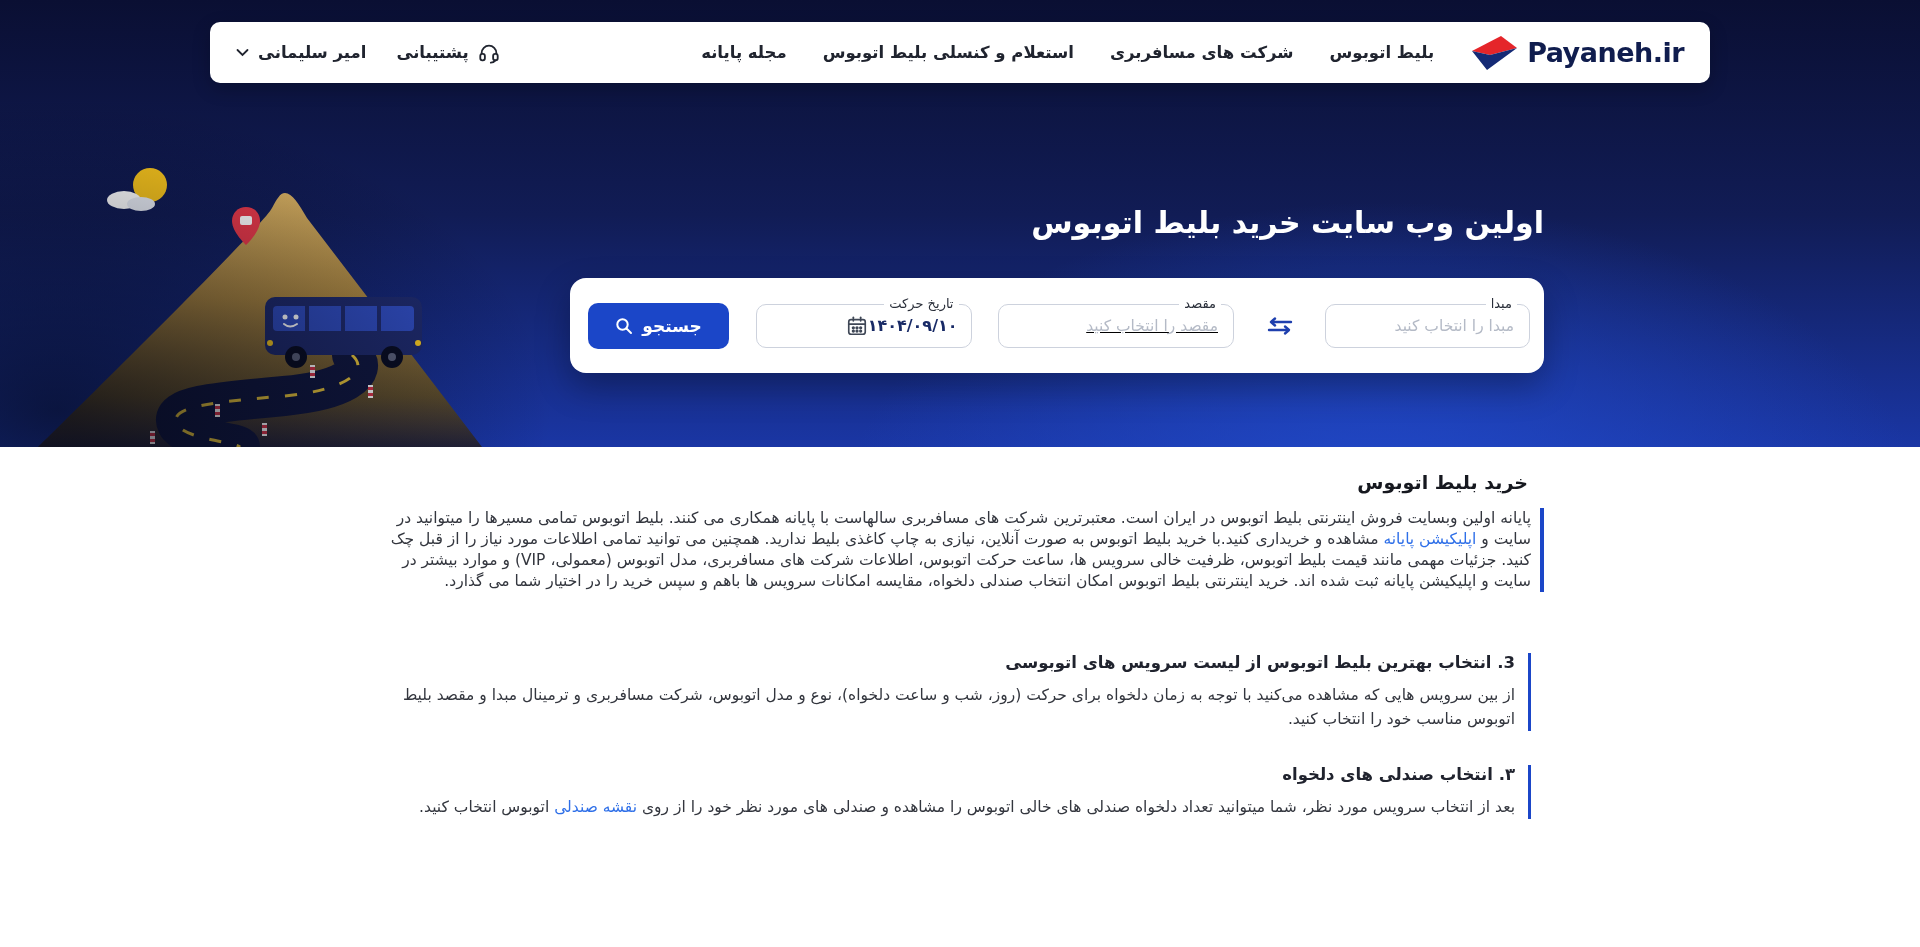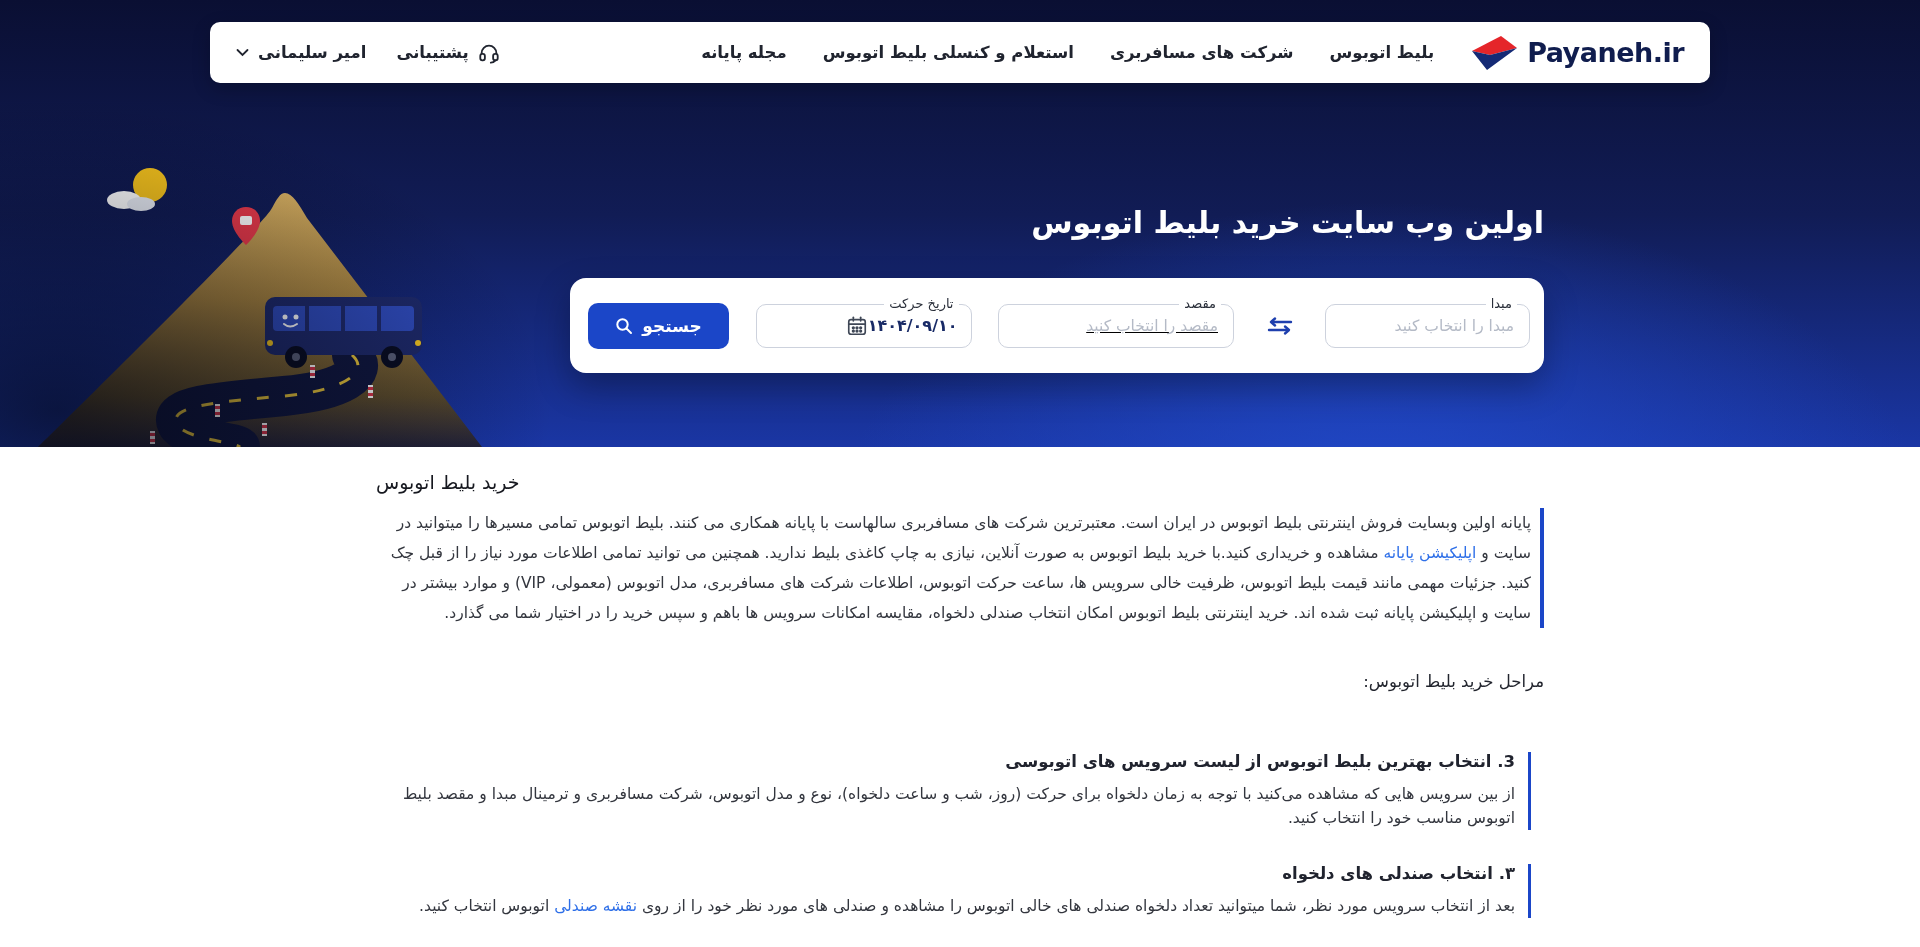--- a/index.html
+++ b/index.html
@@ -45,23 +45,23 @@
   .field-input::placeholder { color:#b4bac6; }
   .date-value { font-size:16px; font-weight:600; color:#182a66; direction:rtl; }
   .swap-btn { width:38px; height:38px; display:flex; align-items:center; justify-content:center;
     background:none; border:none; cursor:pointer; }
   .search-btn { width:141px; height:46px; background:#1b46c8; border:none; border-radius:10px;
     color:#fff; font-size:17px; font-weight:700; font-family:inherit; cursor:pointer;
     display:flex; align-items:center; justify-content:center; gap:9px; }
 
   
   .content { padding-top:24px; background:#fff; }
-  .section-title { margin:0 0 15px; font-size:19px; font-weight:400; color:#16181f; text-align:left; }
+  .section-title { margin:0 16px 15px; font-size:19px; font-weight:700; color:#16181f; text-align:right; }
   .intro { border-right:4px solid #1b46c8; padding-right:9px; margin:0;
-    font-size:15.5px; line-height:30px; color:#33363e; text-align:right; }
+    font-size:15.5px; line-height:21px; color:#33363e; text-align:right; }
   .inline-link { color:#2e6fe8; text-decoration:none; cursor:pointer; }
   .steps-heading { margin:44px 0 0; font-size:16.5px; font-weight:400; color:#22252e; text-align:right; }
   .steps { margin:27px 13px 0 0; display:flex; flex-direction:column; gap:34px; }
   .step { border-right:3px solid #1b46c8; padding-right:13px; }
   .step-title { margin:0 0 11px; font-size:16.5px; font-weight:700; color:#20232e; }
   .step-desc { margin:0; font-size:15.5px; line-height:24px; color:#33363e; }
 </style>
 </head>
 <body>
 
@@ -219,21 +219,20 @@
     </div>
   </div>
 </div>
 
 <main class="content">
   <div class="container">
     <h2 class="section-title">خرید بلیط اتوبوس</h2>
 
     <p class="intro"><span>پایانه اولین وبسایت فروش اینترنتی بلیط اتوبوس در ایران است. معتبرترین شرکت های مسافربری سالهاست با پایانه همکاری می کنند. بلیط اتوبوس تمامی مسیرها را میتوانید در سایت و </span><a class="inline-link">اپلیکیشن پایانه</a><span> مشاهده و خریداری کنید.با خرید بلیط اتوبوس به صورت آنلاین، نیازی به چاپ کاغذی بلیط ندارید. همچنین می توانید تمامی اطلاعات مورد نیاز را از قبل چک کنید. جزئیات مهمی مانند قیمت بلیط اتوبوس، ظرفیت خالی سرویس ها، ساعت حرکت اتوبوس، اطلاعات شرکت های مسافربری، مدل اتوبوس (معمولی، VIP) و موارد بیشتر در سایت و اپلیکیشن پایانه ثبت شده اند. خرید اینترنتی بلیط اتوبوس امکان انتخاب صندلی دلخواه، مقایسه امکانات سرویس ها باهم و سپس خرید را در اختیار شما می گذارد.</span></p>
 
-    <p class="steps-heading">مراحل خرید بلیط اتوبوس:</p>
 
     <div class="steps">
       <div class="step">
       </div>
       <div class="step">
         <h3 class="step-title">3. انتخاب بهترین بلیط اتوبوس از لیست سرویس های اتوبوسی</h3>
         <p class="step-desc">از بین سرویس هایی که مشاهده می‌کنید با توجه به زمان دلخواه برای حرکت (روز، شب و ساعت دلخواه)، نوع و مدل اتوبوس، شرکت مسافربری و ترمینال مبدا و مقصد بلیط اتوبوس مناسب خود را انتخاب کنید.</p>
       </div>
       <div class="step">
         <h3 class="step-title">۳. انتخاب صندلی های دلخواه</h3>

